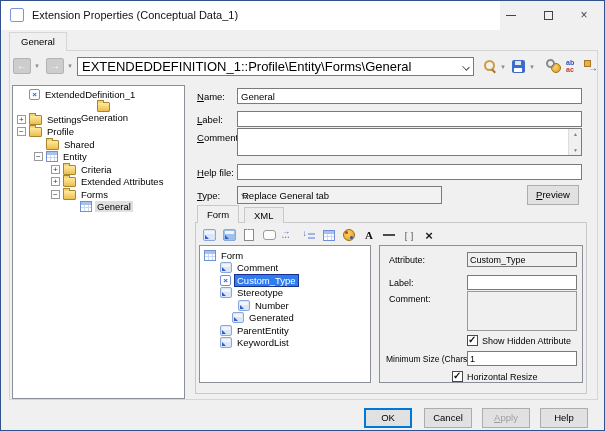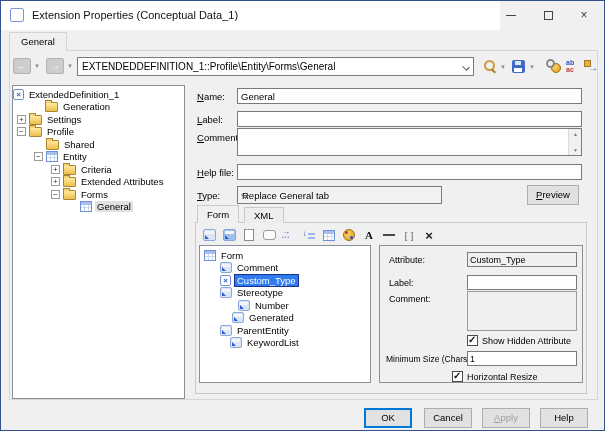--- a/index.html
+++ b/index.html
@@ -21,21 +21,21 @@
   .main-tab{position:absolute;left:8px;top:31px;height:19px;padding:3px 11px 0 11px;background:#f0f0f0;
     border:1px solid #d5d5d5;border-bottom:none;z-index:2;font-size:9.5px;}
   .tabpage{position:absolute;left:8px;top:49px;width:589px;height:350px;background:#f0f0f0;border:1px solid #d5d5d5;}
 
   
   .navbtn{position:absolute;top:57px;width:18px;height:16px;background:#cdcdcd;border:1px solid #b3b3b3;
     border-radius:2px;color:#fff;font:bold 10px/14px "Liberation Sans",sans-serif;text-align:center;}
   .navcaret{position:absolute;top:57px;width:10px;height:16px;color:#8a8a8a;font-size:7px;line-height:16px;text-align:center;}
   .pathbox{position:absolute;left:76px;top:56px;width:397px;height:19px;background:#fff;border:1px solid #7a7a7a;}
   .pathbox input{position:absolute;left:1px;top:1px;width:378px;height:15px;border:none;outline:none;
-    font-size:10px;padding:0 3px;background:#fff;}
+    font-size:13px;padding:0 3px;background:#fff;}
   .combo-chev{position:absolute;right:4px;top:6px;width:6px;height:6px;border-right:1px solid #444;
     border-bottom:1px solid #444;transform:rotate(45deg) scale(1,.8);}
   .tool-ico{position:absolute;top:57px;height:16px;display:flex;align-items:center;justify-content:center;}
 
   
   .i-mag{position:relative;width:14px;height:14px;}
   .i-mag::before{content:"";position:absolute;left:1px;top:1px;width:7px;height:7px;border:2px solid #d29a3a;border-radius:50%;}
   .i-mag::after{content:"";position:absolute;right:1px;bottom:1px;width:5px;height:2px;background:#a8762a;transform:rotate(45deg);}
   
   .i-floppy{position:relative;width:13px;height:13px;background:#3d6cc8;border-radius:2px;}
@@ -168,25 +168,25 @@
       <span class="i-checkm"></span>
     </div>
   <div class="tool-ico" style="left:564px;width:15px;">
       <span class="i-replace"></span>
     </div>
   <div class="tool-ico" style="left:582px;width:16px;">
       <span class="i-goto"></span>
     </div>
 
   <div class="treepanel">
-    <div class="trow" style="padding-left:0;">
+    <div class="trow" style="padding-left:16px;">
       <span class="ticon i-xdef"></span>
       <span class="lbl">ExtendedDefinition_1</span>
     </div>
-    <div class="trow" style="padding-left:20px;">
+    <div class="trow" style="padding-left:12px;flex-direction:column;">
       <span class="expgap"></span>
       <span class="ticon i-folder"></span>
       <span class="lbl">Generation</span>
     </div>
     <div class="trow" style="padding-left:4px;">
       <span class="exp">+</span>
       <span class="ticon i-folder"></span>
       <span class="lbl">Settings</span>
     </div>
     <div class="trow" style="padding-left:4px;">
@@ -311,21 +311,21 @@
       <span class="lbl">Number</span>
     </div>
     <div class="trow" style="padding-left:32px;">
       <span class="ticon i-attr"></span>
       <span class="lbl">Generated</span>
     </div>
     <div class="trow" style="padding-left:20px;">
       <span class="ticon i-attr"></span>
       <span class="lbl">ParentEntity</span>
     </div>
-    <div class="trow" style="padding-left:30px;">
+    <div class="trow" style="padding-left:20px;">
       <span class="ticon i-attr"></span>
       <span class="lbl">KeywordList</span>
     </div>
   </div>
 
   <div class="innerpanel" style="left:378px;top:244px;width:204px;height:138px;background:#f0f0f0;"></div>
   <span class="dlabel" style="left:388px;top:254px;">Attribute:</span>
   <input class="dfield" style="top: 251px; height: 15px; background: rgb(240, 240, 240);" readonly="" value="Custom_Type">
   <span class="dlabel" style="left:388px;top:277px;">Label:</span>
   <input class="dfield" style="top: 274px; height: 15px; background: rgb(255, 255, 255);" value="">

